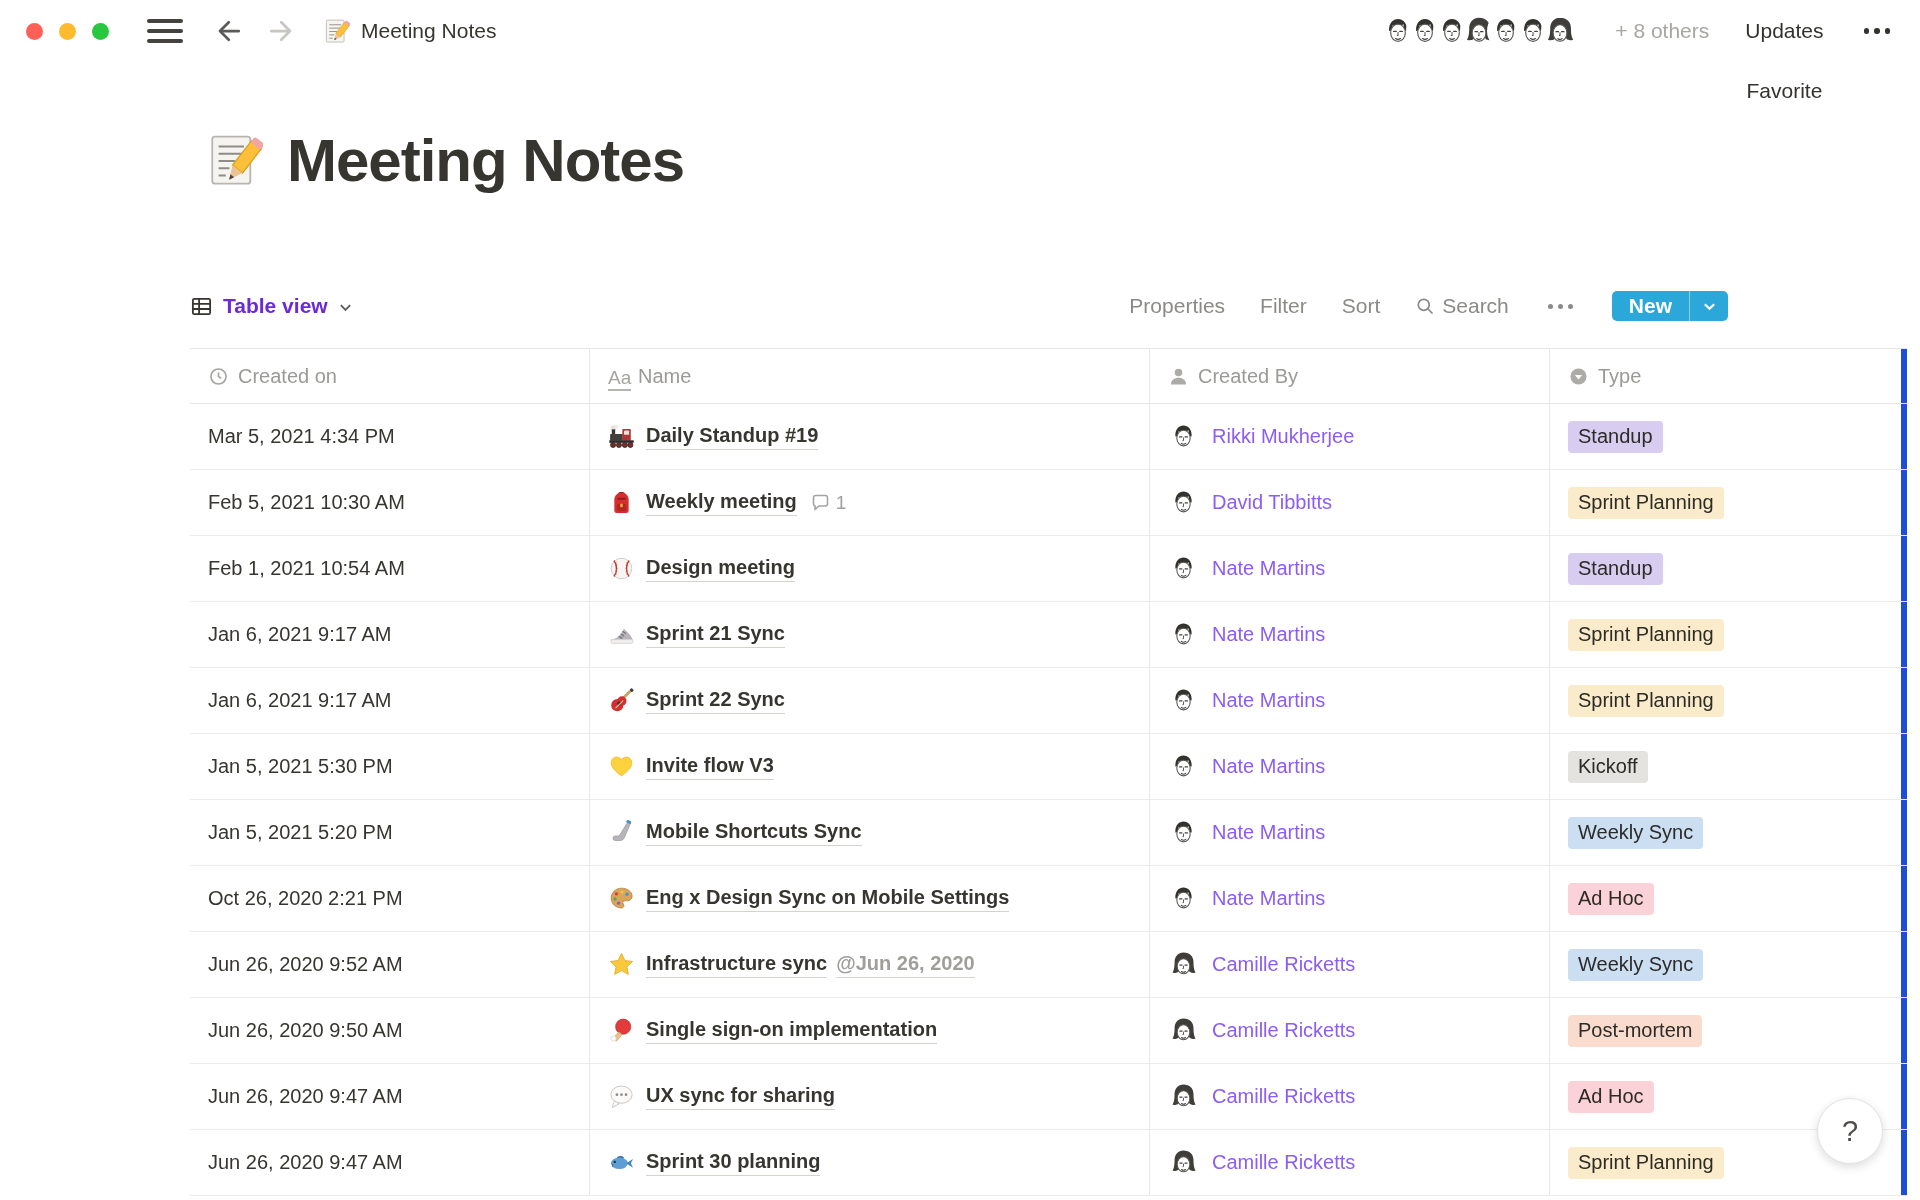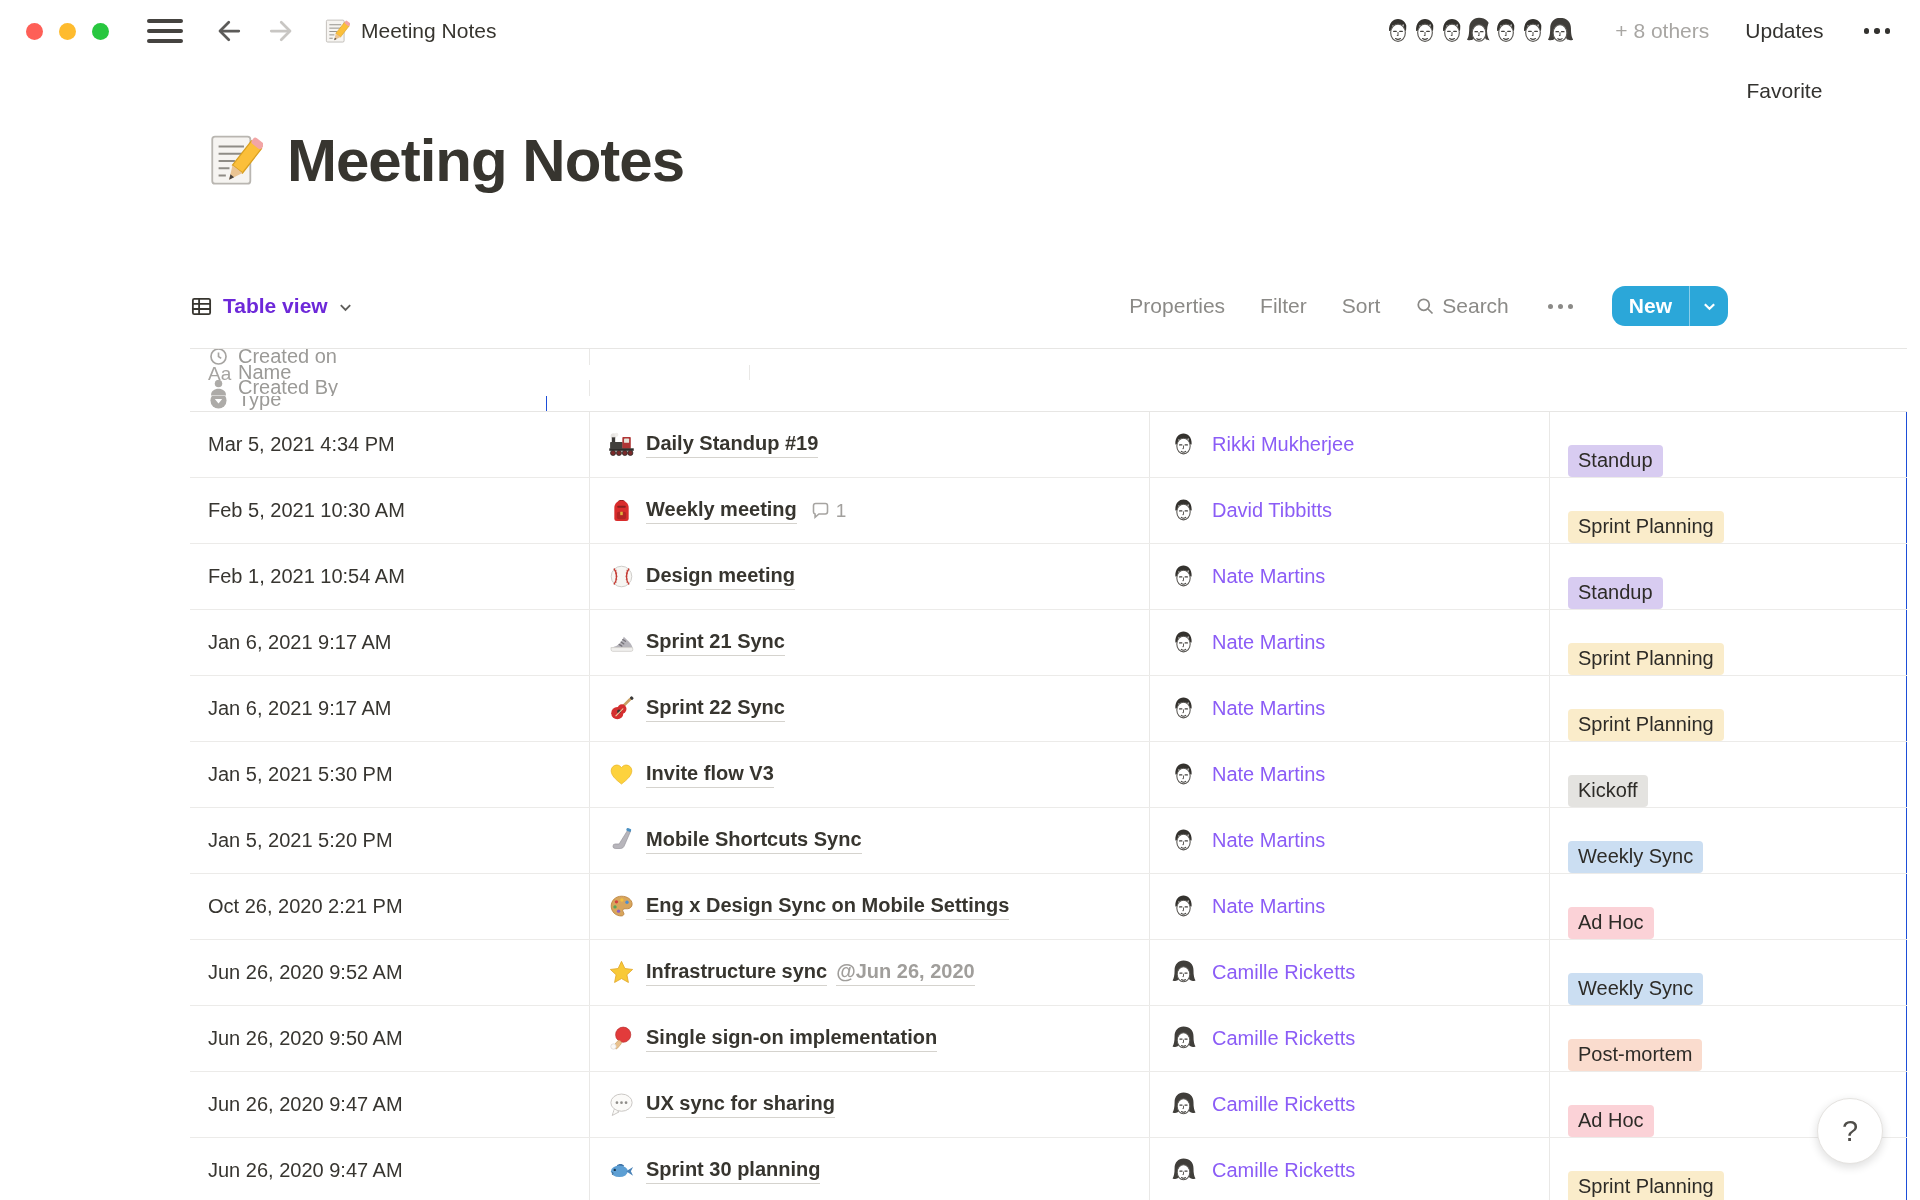--- a/index.html
+++ b/index.html
@@ -43,42 +43,42 @@
   .toolbar { position:absolute; top:281px; left:190px; right:0; height:50px;
              display:flex; align-items:center; }
   .viewbtn { display:flex; align-items:center; gap:10px; cursor:pointer; }
   .viewbtn .gicon { width:23px; height:23px; color:#37352f; }
   .viewbtn .vlabel { font-size:21px; font-weight:700; color:#6d28d9;text-align:right; }
   .viewbtn .chev { width:15px; height:15px; color:#5f5e5b; margin-top:3px; }
   .controls { margin-left:auto; display:flex; align-items:center; gap:35px; padding-right:192px; }
   .ctl { font-size:21px; color:#8b8a87; cursor:pointer; display:flex; align-items:center; gap:7px; }
   .ctl .sicon { width:20px; height:20px; }
   .dots.gray i { background:#8b8a87; width:5px; height:5px; }
-  .newbtn { display:flex; align-items:stretch; height:40px; border-radius:13px;
+  .newbtn { display:flex; align-items:stretch; height:30px; border-radius:5px;
             overflow:hidden; cursor:pointer; }
   .newbtn .nlab { display:flex; align-items:center; padding:0 17px; color:#fff;
                   font-size:21px; font-weight:700; }
   .newbtn .ndiv { width:1px; background:rgba(255,255,255,0.45); }
   .newbtn .nchev { width:38px; display:flex; align-items:center; justify-content:center; color:#fff; }
   .newbtn .nchev svg { width:15px; height:15px; }
 
   
   .table { position:absolute; top:348px; left:190px; width:1717px; }
-  .thead { display:flex; height:64px; border-top:1px solid #e7e6e4; border-bottom:1px solid #e7e6e4;flex-direction:column; }
+  .thead { display:flex; height:56px; border-top:1px solid #e7e6e4; border-bottom:1px solid #e7e6e4; }
   .hcell { display:flex; align-items:center; gap:9px; padding-left:18px;
            font-size:20px; color:#9b9a97; cursor:pointer; }
   .hcell .hicon { width:21px; height:21px; color:#a6a4a1; }
   .aa { font-size:19px; font-weight:500; color:#a6a4a1; border-bottom:2px solid #b7b5b2;
         line-height:1; padding-bottom:1px; }
   .row { display:flex; height:66px; border-bottom:1px solid #ecebe9; }
   .cell { display:flex; align-items:center; padding-left:18px; overflow:hidden; }
   .c0 { width:400px; border-right:1px solid #e9e8e6; }
   .c1 { width:560px; border-right:1px solid #e9e8e6; }
   .c2 { width:400px; border-right:1px solid #e9e8e6; }
-  .c3 { width:357px; border-right:1px solid #1d4ed8;align-items:flex-end; }
+  .c3 { width:357px; border-right:6px solid #1d4ed8; }
   .datetxt { font-size:20px; color:#373530; white-space:nowrap; }
   .emoji { width:27px; height:27px; margin-right:11px; flex:0 0 auto; }
   .nlink { font-size:20px; font-weight:700; color:#37352f; white-space:nowrap;
            border-bottom:1.5px solid #d5d3ce; padding-bottom:2px; cursor:pointer; }
   .mention { font-size:20px; font-weight:700; color:#a09e9b; white-space:nowrap;
              border-bottom:1.5px solid #d5d3ce; padding-bottom:2px; margin-left:9px; cursor:pointer; }
   .cmt { display:flex; align-items:center; gap:5px; margin-left:13px; color:#a2a09d;
          font-size:19px; cursor:pointer; }
   .cmt .cicon { width:21px; height:21px; }
   .rowava { width:31px; height:31px; border-radius:50%; overflow:hidden; margin-right:13px; flex:0 0 auto; }

